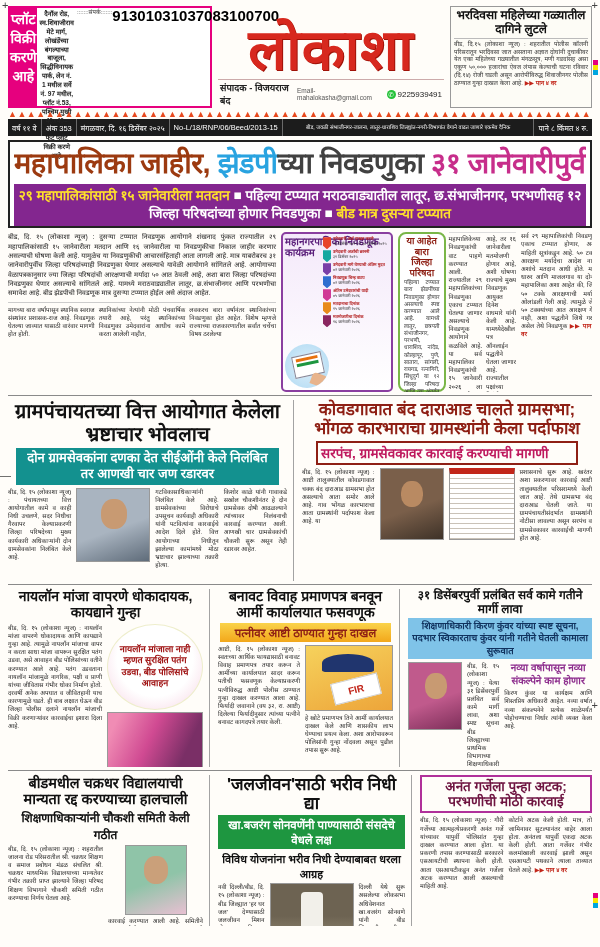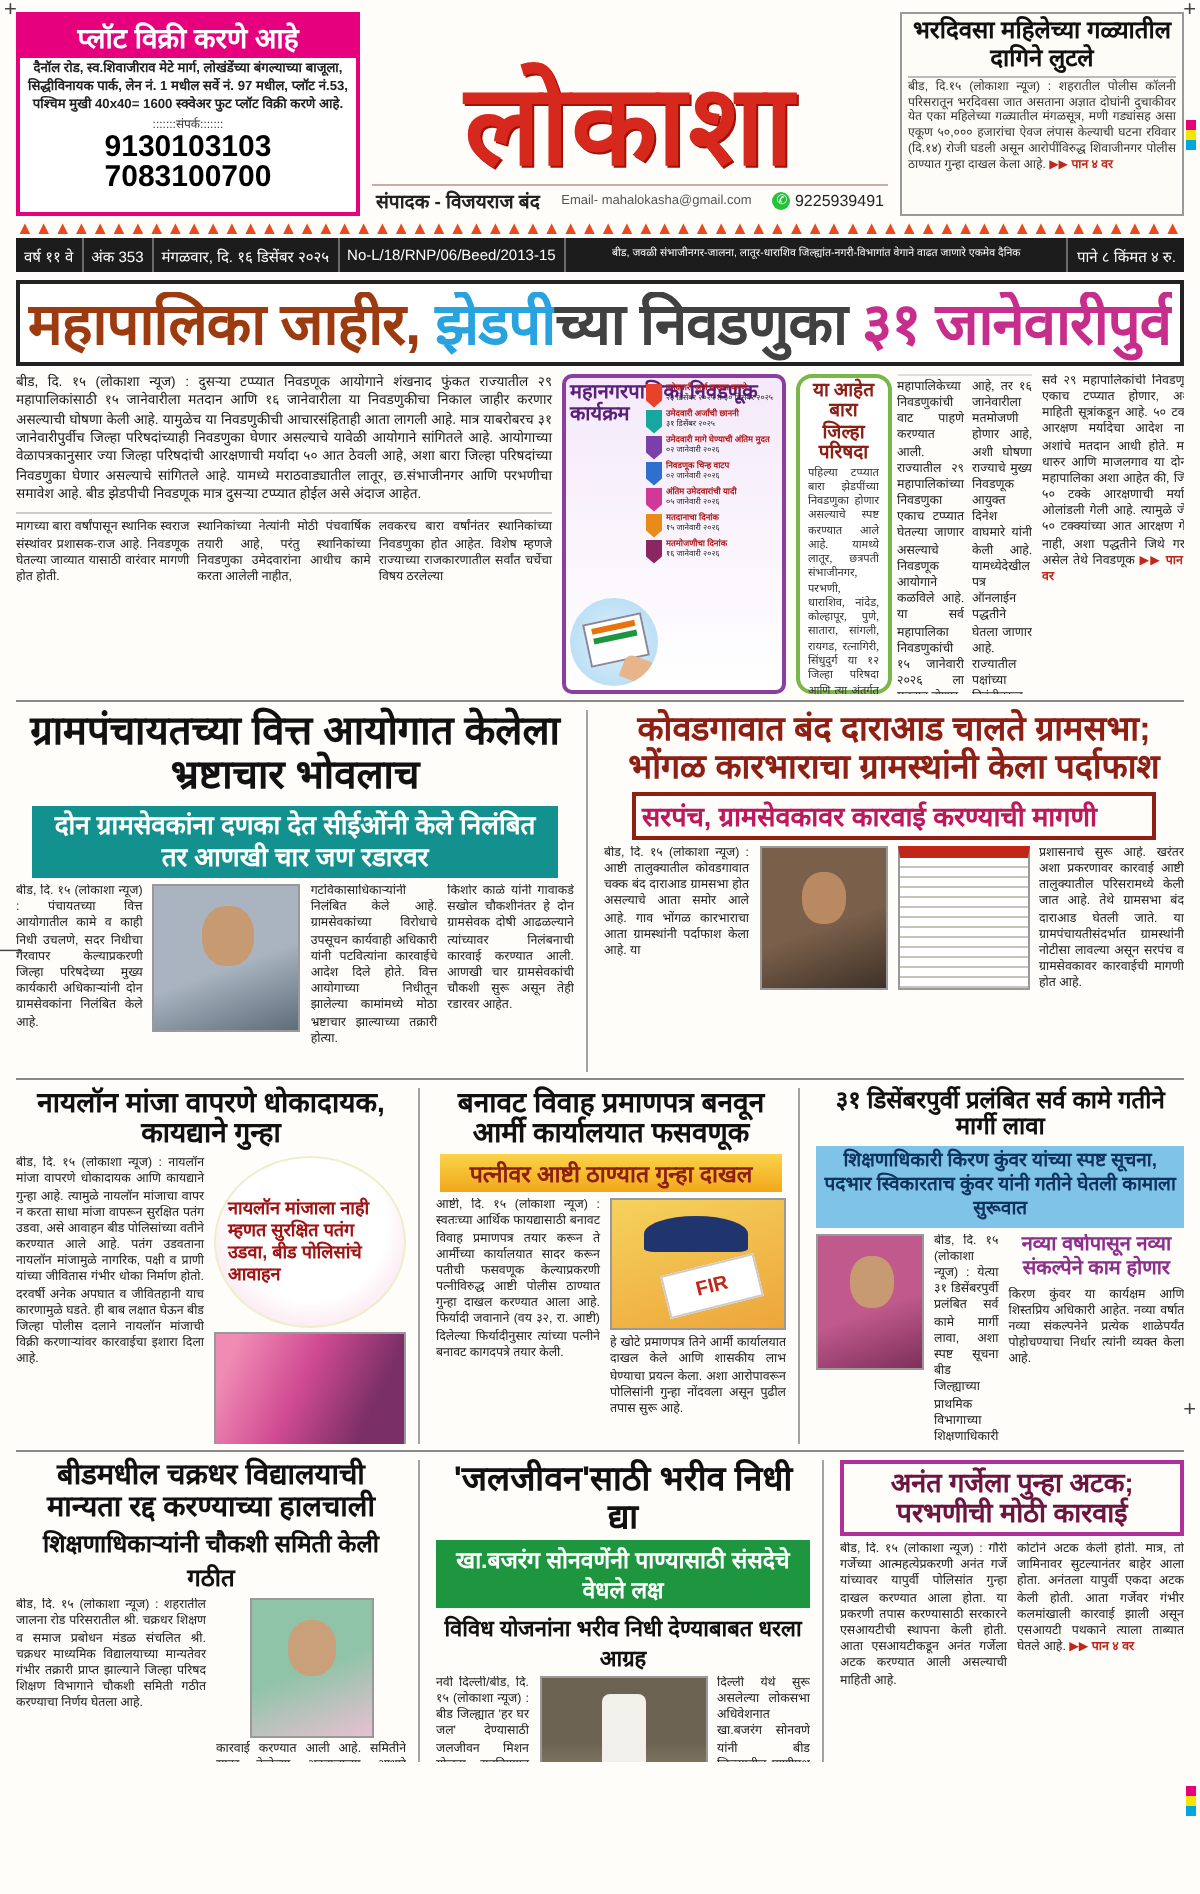--- a/index.html
+++ b/index.html
@@ -5,21 +5,21 @@
   *{margin:0;padding:0;box-sizing:border-box;}
   html,body{width:600px;height:947px;}
   body{background:#f6f4ef;font-family:"Liberation Sans","DejaVu Sans",sans-serif;color:#1a1a1a;position:relative;overflow:hidden;}
   .page{position:absolute;inset:0;background:#fffdf9;padding:4px 8px;}
   .regmark{position:absolute;color:#444;font-size:11px;line-height:1;z-index:9;}
   .cmyk{position:absolute;right:2px;width:5px;z-index:9;}
   .cmyk span{display:block;width:5px;height:5px;}
 
   
   .header{display:flex;gap:6px;height:102px;margin-top:2px;}
-  .adbox{width:172px;border:2px solid #e6007e;background:#fff;display:flex;flex-direction:column;}
+  .adbox{width:204px;border:2px solid #e6007e;background:#fff;display:flex;}
   .adbox .adtitle{background:#e6007e;color:#fff;font-weight:bold;font-size:14px;text-align:center;padding:1px 0;}
   .adbox .adbody{font-size:6.6px;font-weight:bold;text-align:center;padding:2px 3px 0;line-height:1.35;color:#222;}
   .adbox .adcontact{font-size:6px;text-align:center;color:#333;}
   .adbox .adphone{font-size:15px;font-weight:bold;text-align:center;line-height:1.05;color:#000;}
   .masthead{flex:1;display:flex;flex-direction:column;align-items:center;justify-content:flex-end;}
   .logo{color:#d7281e;font-weight:bold;font-size:56px;line-height:0.95;letter-spacing:1px;text-shadow:1px 1px 0 #a01208;}
   .mastrow{width:100%;display:flex;align-items:center;justify-content:space-between;border-top:1px solid #caa;margin-top:3px;padding:1px 2px;}
   .editor{font-size:9.5px;font-weight:bold;color:#222;}
   .email{font-size:6.5px;color:#555;}
   .mastphone{font-size:8px;color:#222;display:flex;align-items:center;gap:2px;}
@@ -87,21 +87,21 @@
   .row2{grid-template-columns:286px 1fr;height:186px;}
   .ph-man1{width:74px;height:74px;background:linear-gradient(160deg,#a9b4c0 55%,#5f6c7a);position:relative;}
   .ph-man1::after{content:"";position:absolute;left:24px;top:10px;width:26px;height:30px;border-radius:45%;background:#c89a72;}
   .ph-man2{width:64px;height:72px;background:linear-gradient(160deg,#7a5f4a 55%,#3e3228);position:relative;}
   .ph-man2::after{content:"";position:absolute;left:20px;top:12px;width:22px;height:26px;border-radius:45%;background:#b98a62;}
   .ph-doc{width:66px;height:72px;background:repeating-linear-gradient(#fff 0 4px,#c9c2b8 4px 5px);border-top:6px solid #c2261a;}
 
   
   .row3{grid-template-columns:202px 182px 1fr;height:183px;}
   .nylon-right{flex:none;width:96px;display:flex;flex-direction:column;gap:2px;align-items:center;}
-  .circlecall{width:96px;height:86px;border-radius:50%;background:radial-gradient(circle at 50% 40%,#fff 55%,#f6d2e2);border:1px solid #eec;display:flex;align-items:center;justify-content:center;text-align:left;color:#a01414;font-weight:bold;font-size:9px;line-height:1.25;padding:6px;}
+  .circlecall{width:96px;height:86px;border-radius:50%;background:radial-gradient(circle at 50% 40%,#fff 55%,#f6d2e2);border:1px solid #eec;display:flex;align-items:center;justify-content:center;text-align:center;color:#a01414;font-weight:bold;font-size:9px;line-height:1.25;padding:6px;}
   .ph-kite{width:96px;height:58px;background:linear-gradient(115deg,#f08cb4 10%,#d04a92 45%,#7a2f66 80%);}
   .ph-fir{width:88px;height:66px;background:linear-gradient(160deg,#f6d25c,#eda53a);position:relative;overflow:hidden;}
   .ph-fir .cap{position:absolute;left:16px;top:8px;width:52px;height:18px;border-radius:50% 50% 10% 10%;background:#20356e;}
   .ph-fir .paper{position:absolute;left:26px;top:32px;width:48px;height:22px;background:#fff;transform:rotate(-14deg);border:1px solid #ccc;color:#c2261a;font-weight:bold;font-size:10px;text-align:center;line-height:22px;}
   .ph-woman1{width:54px;height:68px;background:linear-gradient(160deg,#c05a8c 55%,#7e2f5a);position:relative;}
   .ph-woman1::after{content:"";position:absolute;left:16px;top:10px;width:22px;height:26px;border-radius:45%;background:#c89a72;}
   .sidebox{flex:none;width:88px;}
   .sidebox h5{color:#8e2f8e;font-weight:bold;font-size:10px;text-align:center;line-height:1.25;margin-bottom:2px;}
 
   
@@ -166,20 +166,23 @@
     <div class="seg">मंगळवार, दि. १६ डिसेंबर २०२५</div>
     <div class="seg">No-L/18/RNP/06/Beed/2013-15</div>
     <div class="seg tag">बीड, जवळी संभाजीनगर-जालना, लातूर-धाराशिव जिल्ह्यांत-नगरी-विभागांत वेगाने वाढत जाणारे एकमेव दैनिक</div>
     <div class="seg">पाने ८  किंमत ४ रु.</div>
   </div>
 
   <div class="leadbox">
     <div class="leadhl">
       <span class="hl-brown">महापालिका जाहीर, </span><span class="hl-blue">झेडपी</span><span class="hl-gray">च्या निवडणुका </span><span class="hl-mag">३१ जानेवारीपुर्वीच</span>
     </div>
+    <div class="leadbanner">
+      <span class="yl">२९ महापालिकांसाठी १५ जानेवारीला मतदान </span><span>■ पहिल्या टप्प्यात मराठवाड्यातील लातूर, छ.संभाजीनगर, परभणीसह १२ जिल्हा परिषदांच्या होणार निवडणुका ■ </span><span class="yl">बीड मात्र दुसऱ्या टप्प्यात</span>
+    </div>
   </div>
 
   <div class="leadbody">
     <div class="lead-left">
       <p class="intro">बीड, दि. १५ (लोकाशा न्यूज) : दुसऱ्या टप्प्यात निवडणूक आयोगाने शंखनाद फुंकत राज्यातील २९ महापालिकांसाठी १५ जानेवारीला मतदान आणि १६ जानेवारीला या निवडणुकीचा निकाल जाहीर करणार असल्याची घोषणा केली आहे. यामुळेच या निवडणुकीची आचारसंहिताही आता लागली आहे. मात्र याबरोबरच ३१ जानेवारीपुर्वीच जिल्हा परिषदांच्याही निवडणुका घेणार असल्याचे यावेळी आयोगाने सांगितले आहे. आयोगाच्या वेळापत्रकानुसार ज्या जिल्हा परिषदांची आरक्षणाची मर्यादा ५० आत ठेवली आहे, अशा बारा जिल्हा परिषदांच्या निवडणुका घेणार असल्याचे सांगितले आहे. यामध्ये मराठवाड्यातील लातूर, छ.संभाजीनगर आणि परभणीचा समावेश आहे. बीड झेडपीची निवडणूक मात्र दुसऱ्या टप्प्यात होईल असे अंदाज आहेत.</p>
       <div class="cols smalltxt">
         <p>मागच्या बारा वर्षांपासून स्थानिक स्वराज संस्थांवर प्रशासक-राज आहे. निवडणूक घेतल्या जाव्यात यासाठी वारंवार मागणी होत होती.</p>
         <p>स्थानिकांच्या नेत्यांनी मोठी पंचवार्षिक तयारी आहे, परंतु स्थानिकांच्या निवडणुका उमेदवारांना आधीच कामे करता आलेली नाहीत,</p>
         <p>लवकरच बारा वर्षांनंतर स्थानिकांच्या निवडणुका होत आहेत. विशेष म्हणजे राज्याच्या राजकारणातील सर्वांत चर्चेचा विषय ठरलेल्या</p>
       </div>

